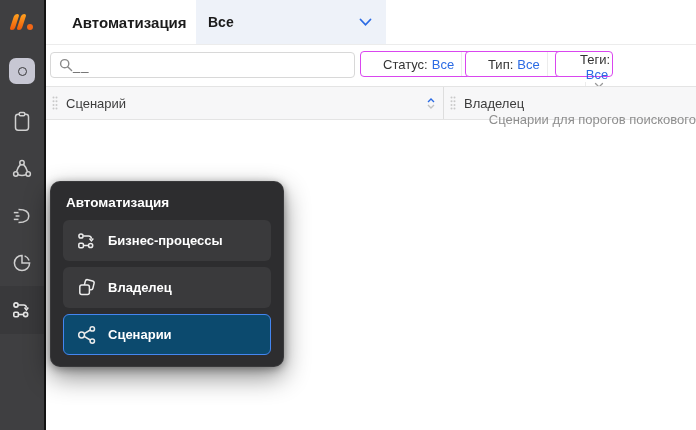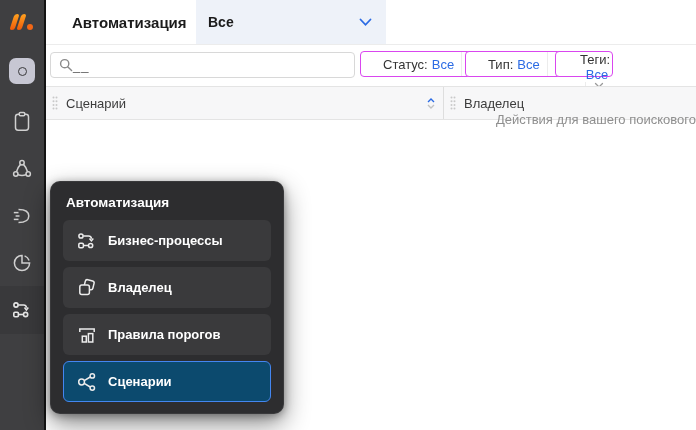--- a/index.html
+++ b/index.html
@@ -264,21 +264,21 @@
           <circle cx="4.5" cy="5.2" r="1"></circle>
           <circle cx="1.5" cy="8.9" r="1"></circle>
           <circle cx="4.5" cy="8.9" r="1"></circle>
           <circle cx="1.5" cy="12.6" r="1"></circle>
           <circle cx="4.5" cy="12.6" r="1"></circle>
       </svg>
       <span class="th-label">Владелец</span>
     </div>
   </div>
 
-  <div class="empty-text">Действия для вашего поискового</div>
+  <div class="empty-text">Сценарии для порогов поискового</div>
 
   <div class="popup">
     <div class="popup-title">Автоматизация</div>
     <div class="popup-items">
 
       <div class="popup-item">
         <svg class="icon" width="22" height="22" viewBox="0 0 22 22" fill="none" stroke="#ececec" stroke-width="1.5">
           <circle cx="5" cy="6" r="2.1"></circle>
           <path d="M7.4 6 H12.6 Q15.4 6 15.4 8.8"></path>
           <path d="M13.5 8.6 L15.4 10.9 L17.3 8.6"></path>
@@ -290,28 +290,20 @@
       </div>
 
       <div class="popup-item">
         <svg class="icon" width="22" height="22" viewBox="0 0 22 22" fill="none" stroke="#ececec" stroke-width="1.5">
           <rect x="8.6" y="3.2" width="9" height="9" rx="2" transform="rotate(14 13.1 7.7)"></rect>
           <rect x="3.8" y="8" width="9.6" height="9.6" rx="2" fill="#3a3a3c"></rect>
         </svg>
         <span class="popup-item-label">Владелец</span>
       </div>
 
-      <div class="popup-item">
-        <svg class="icon" width="22" height="22" viewBox="0 0 22 22" fill="none" stroke="#ececec" stroke-width="1.5">
-          <path d="M3.8 8 V5 H18.2 V8"></path>
-          <rect x="6.3" y="12.2" width="4" height="5.8"></rect>
-          <rect x="12.4" y="9.6" width="4.4" height="8.4"></rect>
-        </svg>
-        <span class="popup-item-label">Правила порогов</span>
-      </div>
 
       <div class="popup-item selected">
         <svg class="icon" width="22" height="22" viewBox="0 0 22 22" fill="none" stroke="#ececec" stroke-width="1.5">
           <circle cx="5.6" cy="11" r="2.9"></circle>
           <circle cx="16.3" cy="4.9" r="2.2"></circle>
           <circle cx="16.3" cy="17.1" r="2.2"></circle>
           <path d="M8.2 9.6 L14.2 6"></path>
           <path d="M8.2 12.4 L14.2 16"></path>
         </svg>
         <span class="popup-item-label">Сценарии</span>

